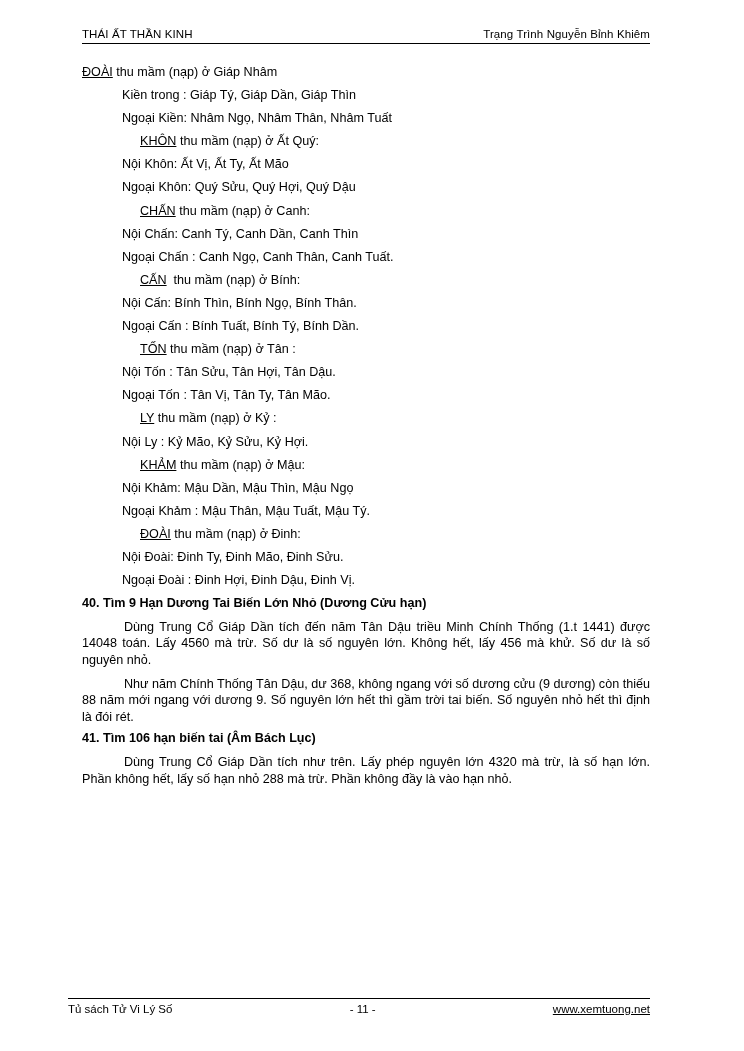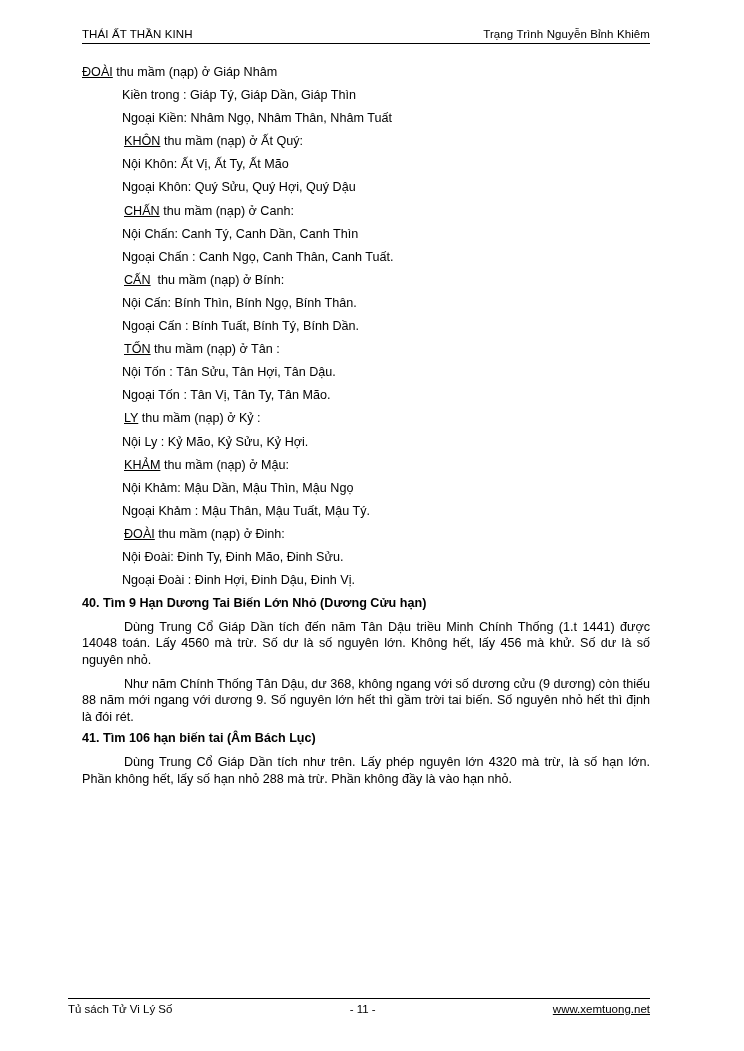--- a/index.html
+++ b/index.html
@@ -39,21 +39,21 @@
 
   
   .content {
     font-size: 12.6px;
     line-height: 1.0;
   }
   .line {
     margin: 0 0 10.5px 0;
     white-space: pre-wrap;
   }
-  .lvl1 { margin-left: 42px; }
+  .lvl1 { margin-left: 58px; }
   .lvl2 { margin-left: 40px; }
   .u { text-decoration: underline; }
   .sec-head {
     font-weight: bold;
     font-size: 12.6px;
     margin: 4px 0 9px 0;
   }
   .para {
     font-size: 12.6px;
     line-height: 1.32;

